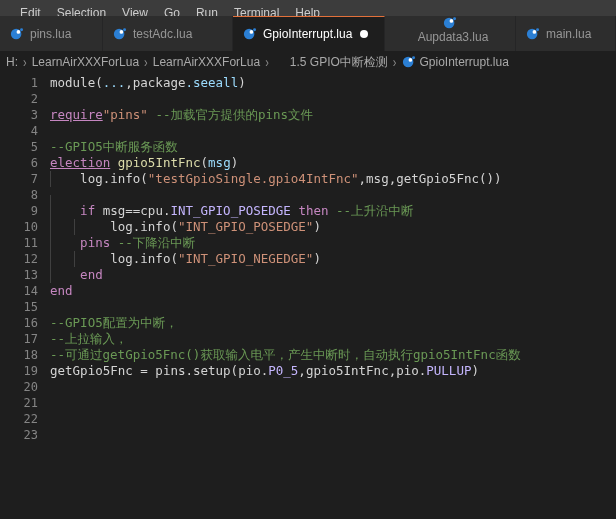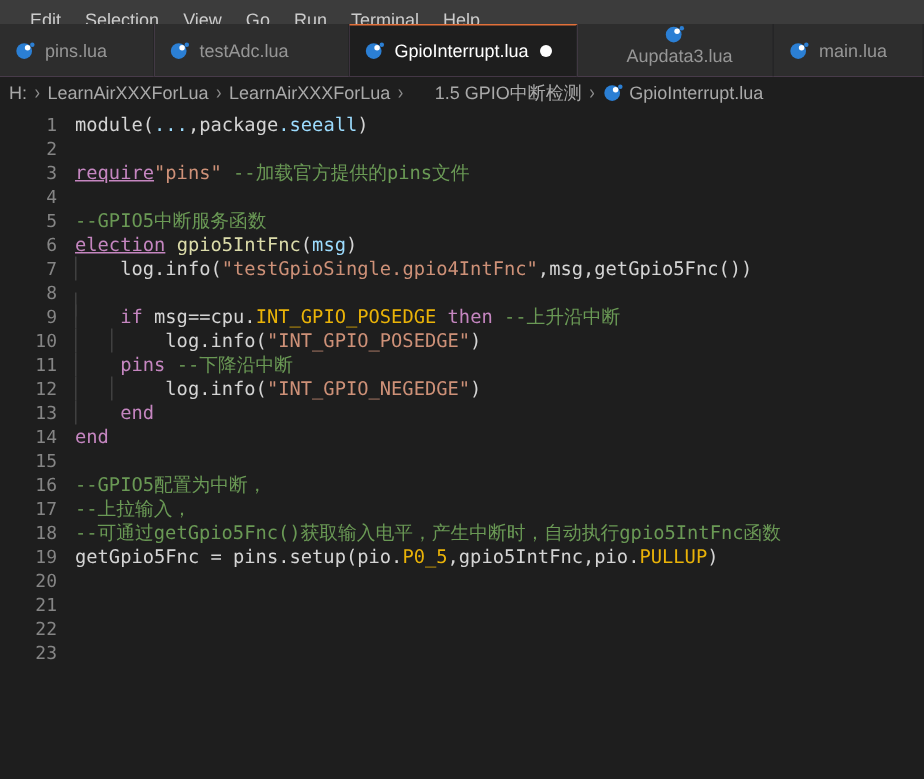--- a/index.html
+++ b/index.html
@@ -150,21 +150,21 @@
     border-left: 1px solid #404040;
   }
   .ig1 { left: 12px; }
   .ig2 { left: 36px; }
   .t-kw      { color: #c586c0; text-decoration: underline; }
   .t-func    { color: #dcdcaa; }
   .t-str     { color: #ce9178; }
   .t-com     { color: #6a9955; }
   .t-var     { color: #9cdcfe; }
   .t-ctrl    { color: #c586c0; }
-  .t-const   { color: #eab308; }
+  .t-const   { color: #c4b5fd; }
   .t-plain   { color: #d4d4d4; }
 </style>
 </head>
 <body>
 
 <div class="menubar" id="menubar">
     <div class="menu-item"><span class="mn">E</span><span>dit</span></div>
     <div class="menu-item"><span class="mn">S</span><span>election</span></div>
     <div class="menu-item"><span class="mn">V</span><span>iew</span></div>
     <div class="menu-item"><span class="mn">G</span><span>o</span></div>

